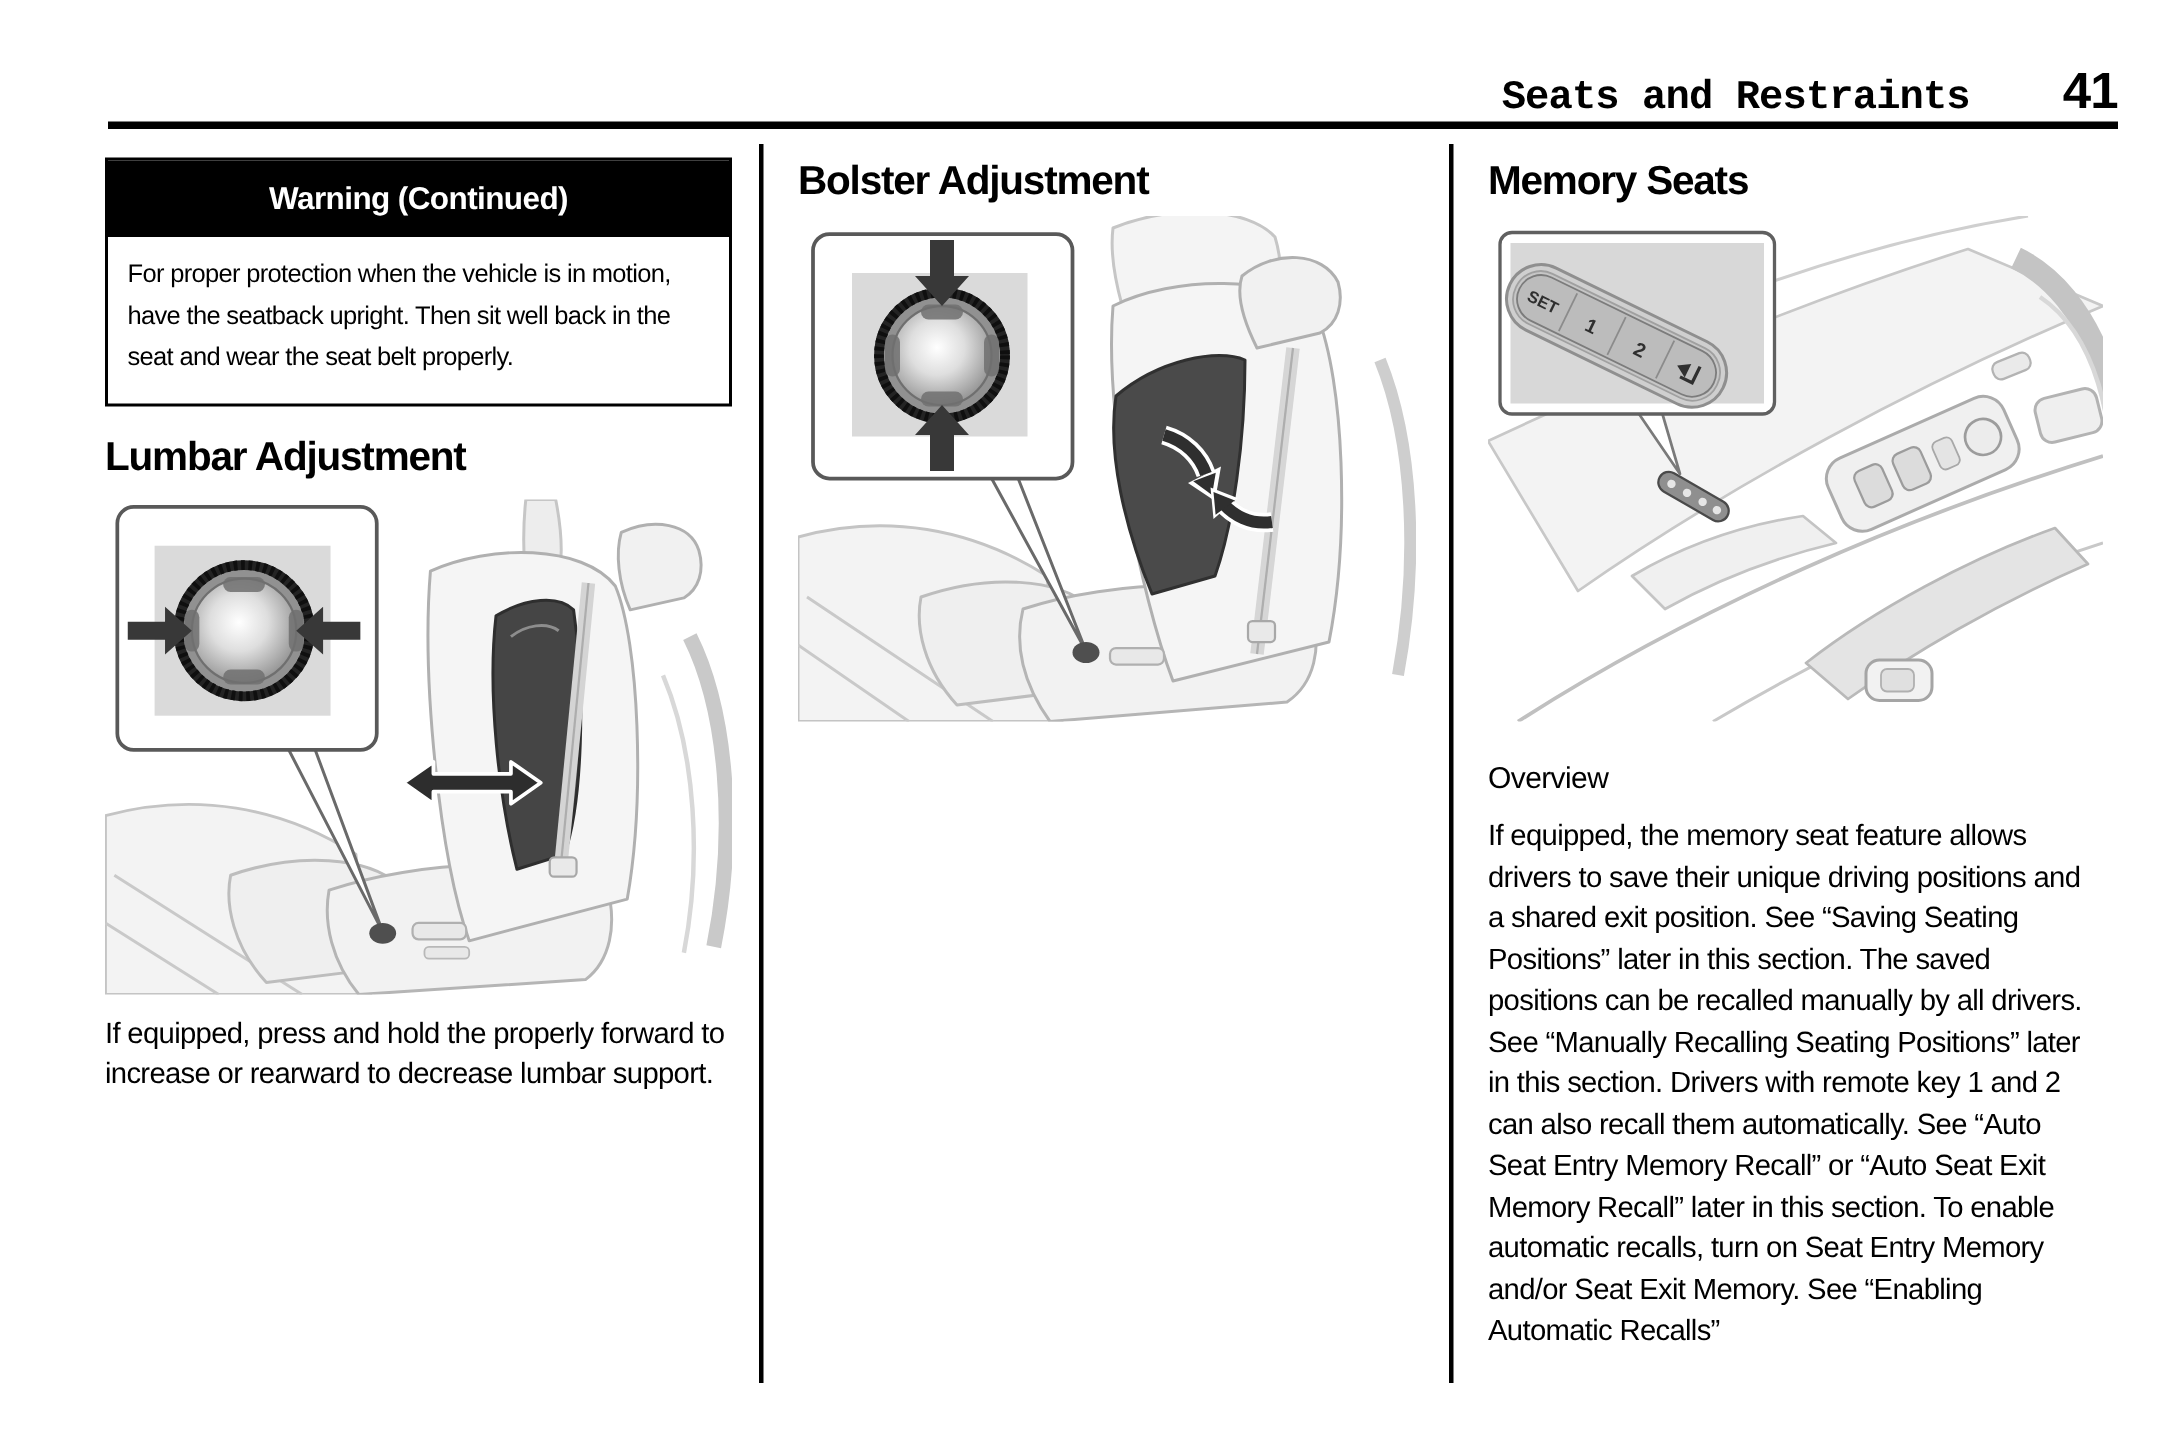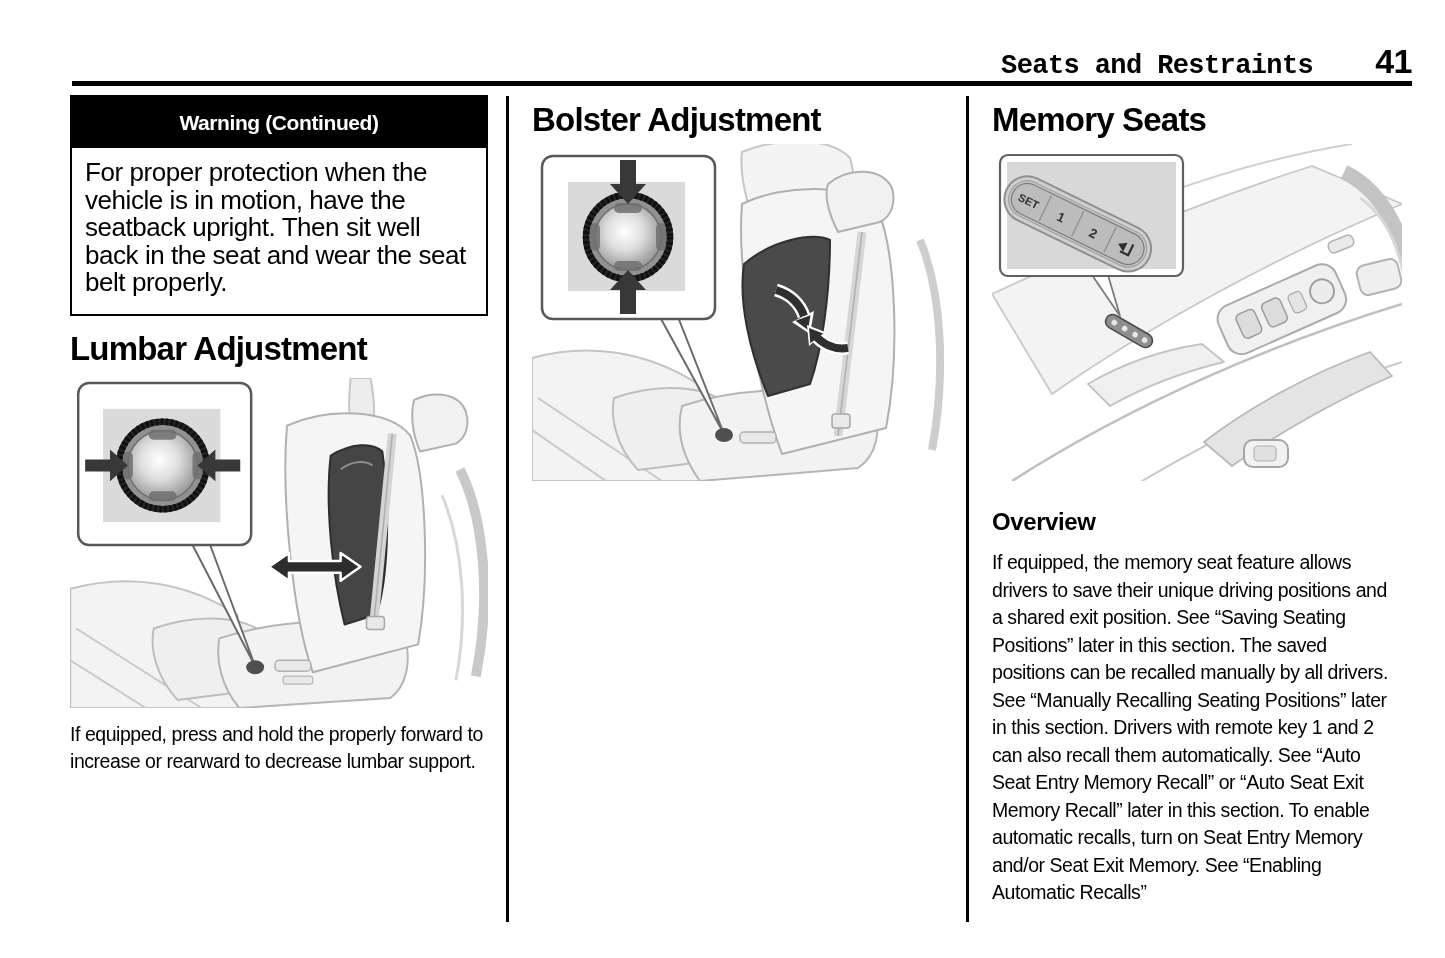--- a/index.html
+++ b/index.html
@@ -21,37 +21,37 @@
   .divider.d1 { left:506px; }
   .divider.d2 { left:966px; }
 
   
   .col { position:absolute; top:95px; }
   .col-left  { left:70px;  width:418px; }
   .col-mid   { left:532px; width:412px; }
   .col-right { left:976px; width:410px;margin-left:16px; }
 
   h2.section-heading {
-    font-size:33px; font-weight:bold; letter-spacing:-0.8px; line-height:30px; margin-top:10px;
+    font-size:27px; font-weight:bold; letter-spacing:-0.8px; line-height:30px; margin-top:10px;
   }
   .col-left h2.section-heading { margin-top:18px; }
-  h3.sub-heading { font-size:24px; font-weight:bold; letter-spacing:-0.4px; margin-top:27px; }
+  h3.sub-heading { font-size:20px; font-weight:normal; letter-spacing:-0.4px; margin-top:27px; }
 
   p.body-text {
     font-size:19.5px; line-height:27.5px; letter-spacing:-0.45px; margin-top:13px;
   }
 
   
-  .warning-box { border:2px solid #000; background:#fff; }
+  .warning-box { border:2px solid #000; margin-top:10px; background:#fff; }
   .warning-head {
     background:#000; color:#fff; text-align:center;
     font-size:21px; font-weight:bold; letter-spacing:-0.4px; padding:14px 0 13px;
   }
   .warning-body {
-    font-size:26px; line-height:27.5px; letter-spacing:-0.45px;
+    font-size:17px; line-height:27.5px; letter-spacing:-0.45px;
     padding:11px 14px 17px 13px;
   }
 
   figure.illustration { margin:14px 0 0 0; line-height:0; }
   .col-mid figure.illustration, .col-right figure.illustration { margin-top:9px; }
 
   svg { display:block; }
   svg text { font-family:"Liberation Sans","DejaVu Sans",sans-serif; }
 </style>
 </head>

